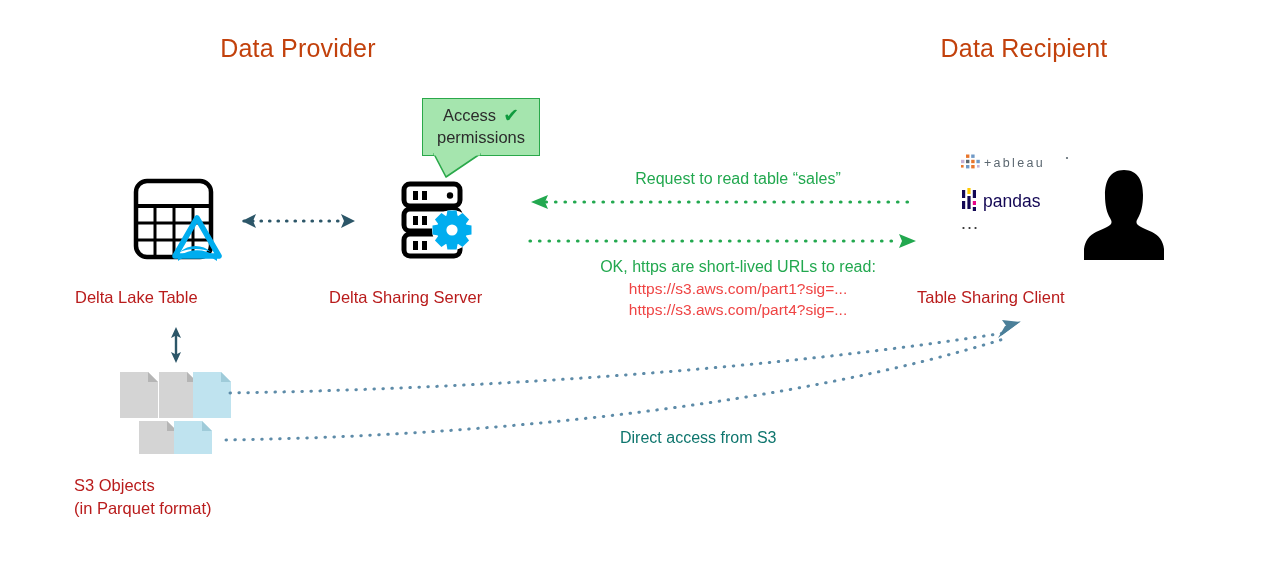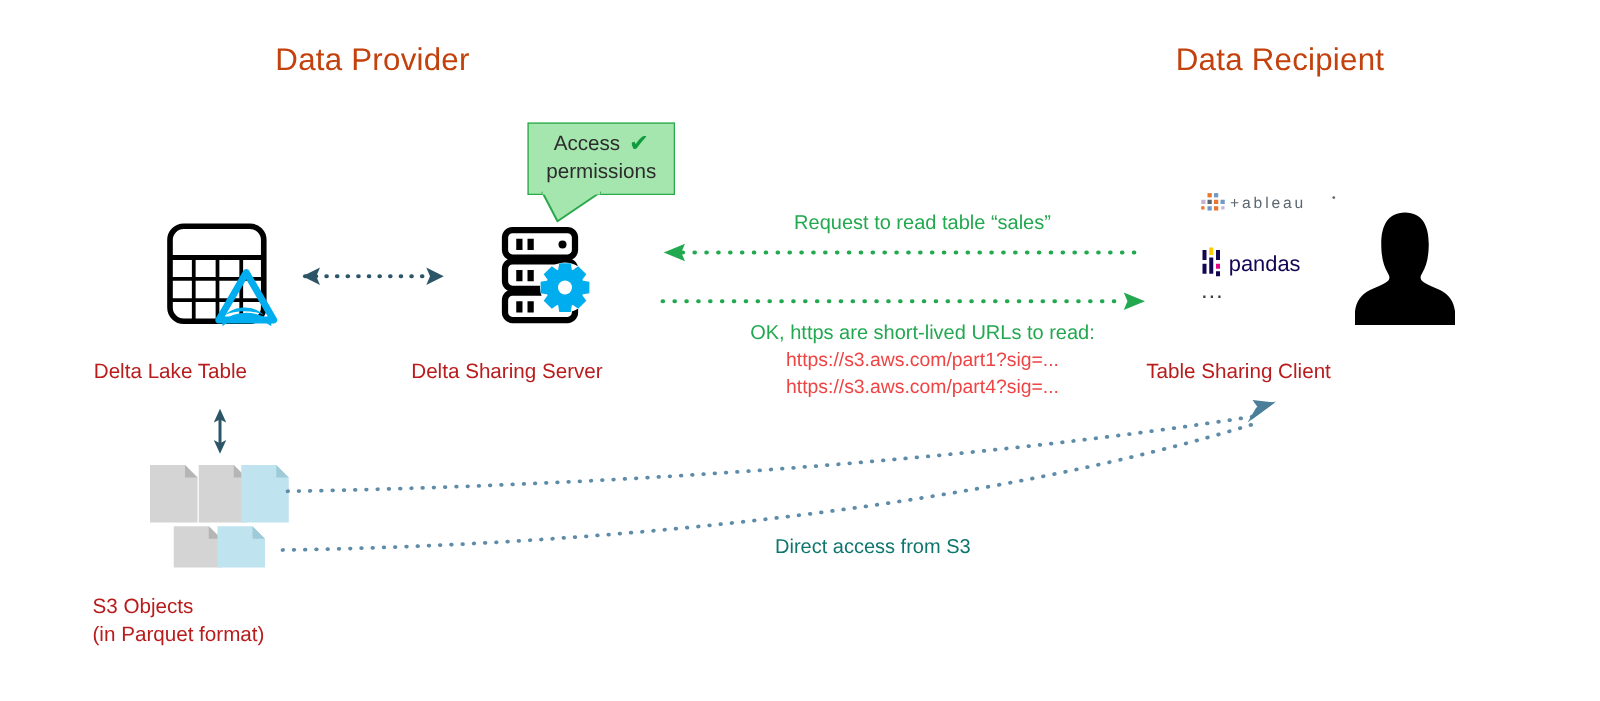--- a/index.html
+++ b/index.html
@@ -227,21 +227,21 @@
           <rect x="11.2" y="13" width="3.4" height="3.4" fill="#e8762d"></rect>
           <rect x="1" y="13" width="2.6" height="2.6" fill="#e8762d"></rect>
           <rect x="17" y="13" width="2.6" height="2.6" fill="#c7b3d6"></rect>
         </g>
         <text x="24" y="14.5" font-family="'Liberation Sans', sans-serif" font-size="12.5" letter-spacing="2.3" fill="#5b6770">+ableau</text>
         <circle cx="107" cy="6" r="1.1" fill="#5b6770"></circle>
       </svg>
     </div>
 
 
-    <div class="logo-row" style="margin-top:22px;">
+    <div class="logo-row" style="margin-top:12px;">
       <svg width="100" height="28" viewBox="0 0 100 28">
         <g>
           <rect x="2" y="4" width="3.2" height="8" fill="#130754"></rect>
           <rect x="2" y="15" width="3.2" height="8" fill="#130754"></rect>
           <rect x="7.4" y="2" width="3.2" height="6" fill="#ffca00"></rect>
           <rect x="7.4" y="10" width="3.2" height="13" fill="#130754"></rect>
           <rect x="12.8" y="4" width="3.2" height="8" fill="#130754"></rect>
           <rect x="12.8" y="15" width="3.2" height="4" fill="#e70488"></rect>
           <rect x="12.8" y="21" width="3.2" height="4" fill="#130754"></rect>
         </g>

